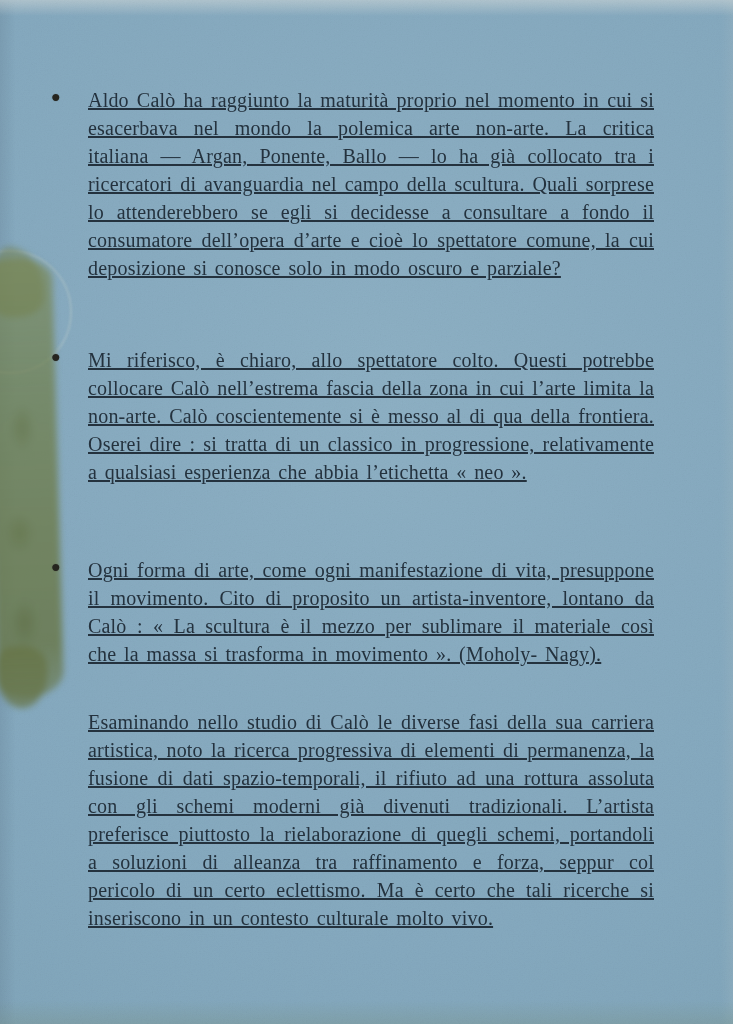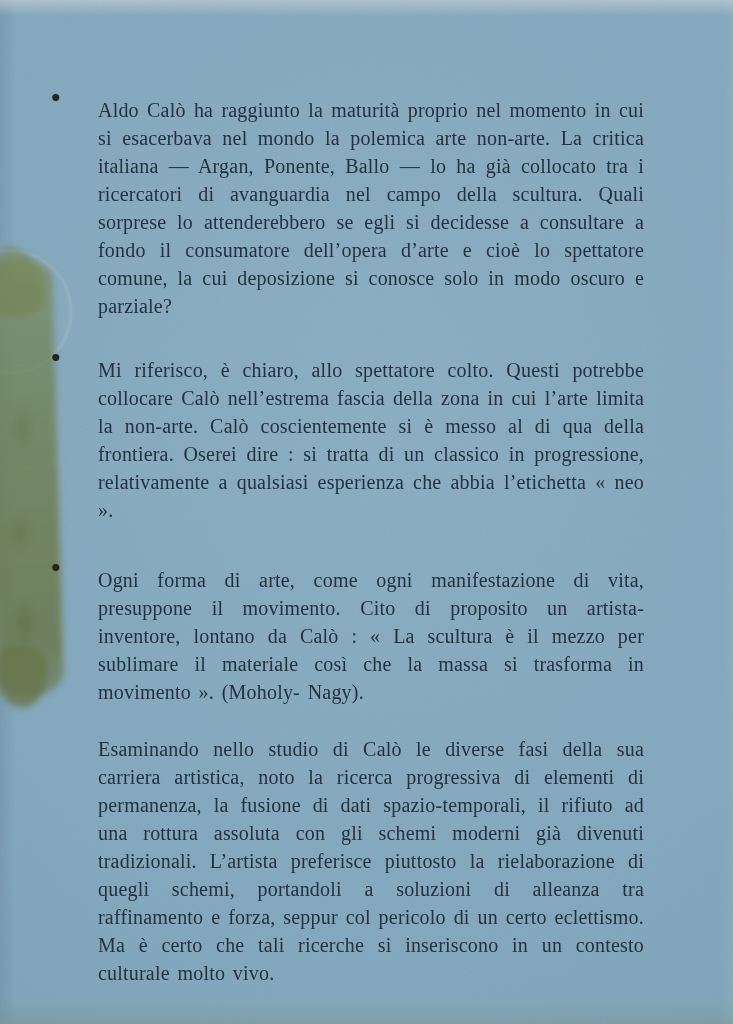--- a/index.html
+++ b/index.html
@@ -108,34 +108,34 @@
     width: 566px;
     margin: 0;
     font-size: 20px;
     line-height: 28px;
     letter-spacing: 0.2px;
     word-spacing: 2.5px;
     color: #24323e;
     text-align: justify;
     hyphens: none;
   }
-  .para p { margin: 10px; }
+  .para p { margin: 0; text-decoration: underline; }
   .bullet {
     position: absolute;
     left: -37px;
     top: 3px;
     font-size: 16px;
     line-height: 16px;
     color: #26251f;
     text-shadow: 0 0 1px rgba(38,37,31,0.6);
   }
   #para-1 { top: 86px; }
   #para-2 { top: 346px; }
   #para-3 { top: 556px; }
-  #para-4 { top: 725px; }
+  #para-4 { top: 708px; }
 </style>
 </head>
 <body>
 
 <div class="page">
 
   <svg class="texture" xmlns="http://www.w3.org/2000/svg" width="733" height="1024">
     <filter id="paperNoise">
       <feTurbulence type="fractalNoise" baseFrequency="0.82" numOctaves="2" seed="7" result="n"></feTurbulence>
       <feColorMatrix in="n" type="saturate" values="0"></feColorMatrix>

